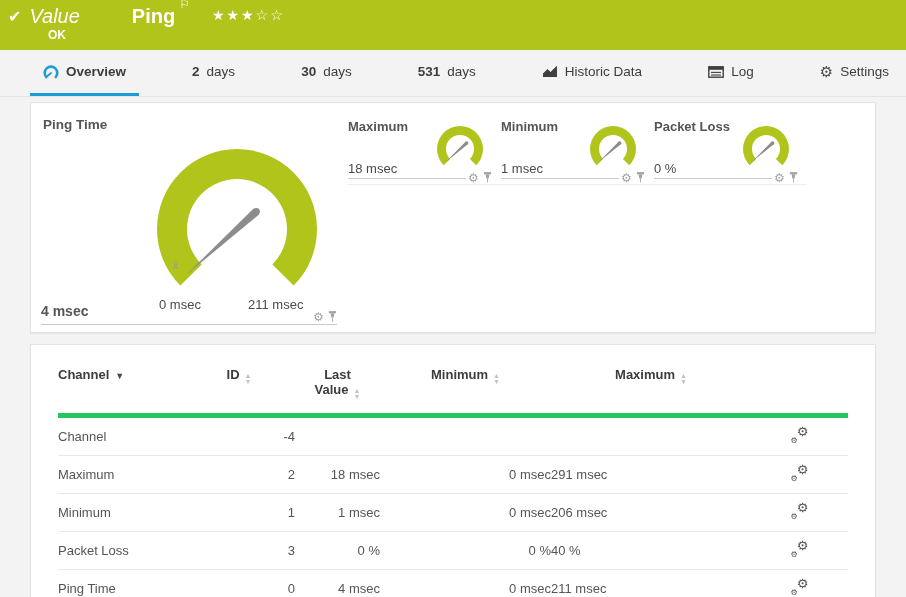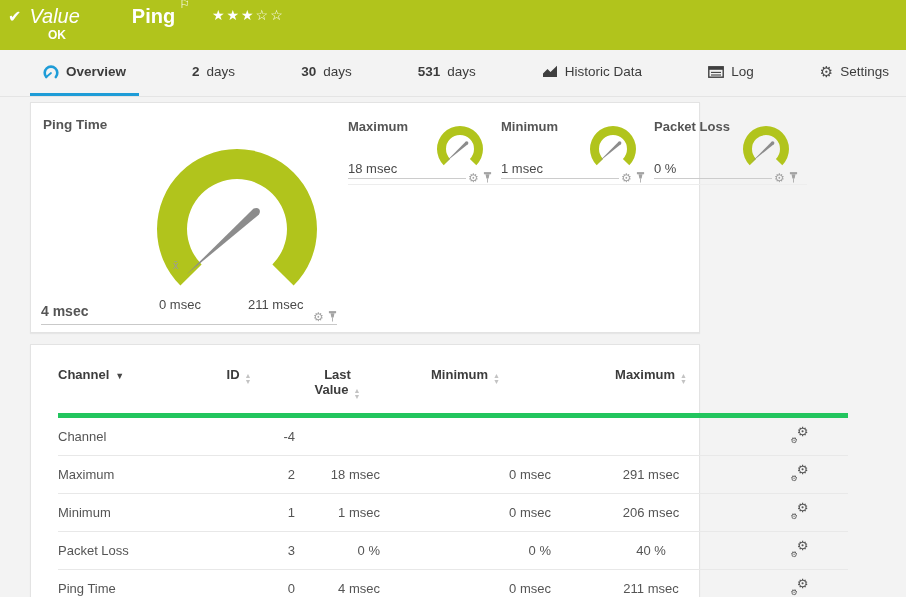--- a/index.html
+++ b/index.html
@@ -50,21 +50,21 @@
   }
   .tab.active { border-bottom-color: #1e9cd7; font-weight: bold; }
   .tab .num { font-weight: bold; }
   .tab .icon-svg { display: inline-flex; }
   .tab .gear-glyph { font-size: 15px; color: #4a4a4a; }
 
   
   .panel {
     position: relative;
     margin-left: 30px;
-    width: 670px;
+    width: 846px;
     background: #fff;
     border: 1px solid #e3e3e3;
     box-shadow: 0 1px 1px rgba(0,0,0,0.05);
   }
   .panel-gauges { margin-top: 5px; height: 231px; }
   .panel-table  { margin-top: 11px; height: 262px; }
 
   
   .main-gauge-title { position: absolute; left: 12px; top: 14px; font-size: 13.5px; font-weight: bold; color: #555; }
   .main-gauge-svg { position: absolute; left: 120px; top: 40px; }
@@ -98,21 +98,21 @@
   table.channels th.h-channel { text-align: left; }
   table.channels th.h-last { text-align: center; }
   table.channels th.h-id { padding-right: 22px; }
   table.channels thead tr { border-bottom: 5px solid #22c55e; }
   table.channels tbody tr { border-bottom: 1px solid #e8e8e8; }
   table.channels td { padding: 9px 0; color: #555; }
   td.cell-channel { text-align: left; }
   td.cell-id   { text-align: right; padding-right: 25px; }
   td.cell-last { text-align: right; padding-right: 0px; }
   td.cell-min  { text-align: right; padding-right: 2px; }
-  td.cell-max  { text-align: center; padding-right: 2px; }
+  td.cell-max  { text-align: left; padding-right: 2px; }
   td.cell-act  { text-align: center; }
 
   .sort-stack { display: inline-flex; flex-direction: column; font-size: 7px; line-height: 5.5px; color: #c3c3c3; margin-left: 5px; vertical-align: 1px; }
   .sort-active { font-size: 9px; color: #484848; margin-left: 6px; }
 
   .chan-gears { position: relative; display: inline-block; width: 18px; height: 16px; cursor: pointer; }
   .chan-gears .g-big { position: absolute; right: 0; top: -3px; font-size: 13px; color: #555; }
   .chan-gears .g-small { position: absolute; left: 0; bottom: -2px; font-size: 8px; color: #555; }
 </style>
 </head>

